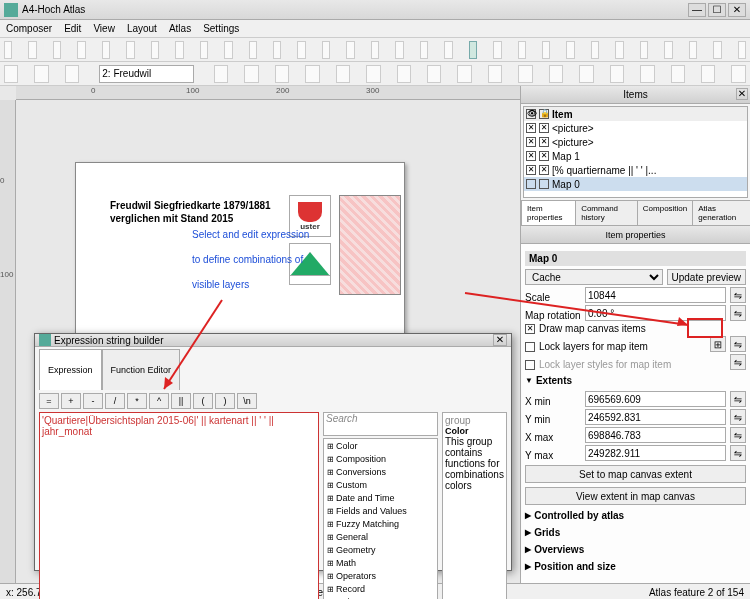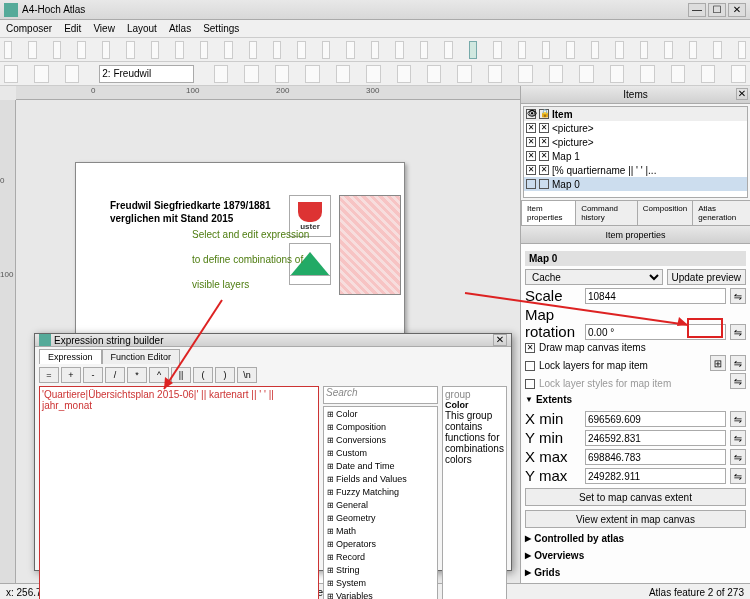--- a/index.html
+++ b/index.html
@@ -37,45 +37,45 @@
 .items-list .hdr { background:#eee; font-weight:bold; }
 .chk { width:10px; height:10px; border:1px solid #555; display:inline-block; text-align:center; line-height:8px; font-size:8px; }
 .tabs { display:flex; border-bottom:1px solid #aaa; background:#eee; }
 .tabs .tab { padding:3px 5px; border:1px solid #aaa; border-bottom:none; background:#eee; margin-right:-1px; font-size:8px; }
 .tabs .tab.on { background:#fff; }
 .props { flex:1; overflow:auto; padding:4px; background:#fdfdfd; }
 .sect-hdr { font-weight:bold; padding:3px 0; display:flex; align-items:center; gap:3px; }
 .sect-hdr::before { content:"▼"; font-size:8px; }
 .sect-hdr.col::before { content:"▶"; }
 .prop-row { display:flex; align-items:flex-end; margin:2px 0; gap:4px; }
-.prop-row label { width:56px; font-size:15px; }
+.prop-row label { width:56px; font-size:10px; }
 .prop-row input, .prop-row select { flex:1; height:16px; border:1px solid #aaa; padding:0 2px; }
 .prop-btn { width:16px; height:16px; border:1px solid #aaa; background:#eee; }
 .wide-btn { width:100%; height:18px; border:1px solid #aaa; background:#eee; margin:2px 0; }
 .subhdr { background:#e0e0e0; padding:2px 4px; margin:3px 0; font-weight:bold; }
 .statusbar { height:18px; background:#f0f0f0; border-top:1px solid #aaa; display:flex; align-items:center; padding:0 6px; gap:18px; font-size:9px; }
 .statusbar .right { margin-left:auto; }
 
 .dialog { position:absolute; left:34px; top:333px; width:478px; height:238px; background:#f5f5f5; border:1px solid #666; box-shadow:2px 2px 8px rgba(0,0,0,.4); display:flex; flex-direction:column; z-index:10; }
 .dlg-title { height:18px; background:linear-gradient(#e8e8e8,#d0d0d0); display:flex; align-items:center; padding:0 4px; border-bottom:1px solid #aaa; }
 .dlg-tabs { display:flex; padding:2px 4px 0; }
-.dlg-tabs .t { padding:2px 8px; border:1px solid #aaa; border-bottom:none; background:#eee; font-size:9px; }
+.dlg-tabs .t { padding:15px 8px; border:1px solid #aaa; border-bottom:none; background:#eee; font-size:9px; }
 .dlg-tabs .t.on { background:#fff; }
 .dlg-ops { display:flex; gap:2px; padding:3px 4px; }
 .dlg-ops button { width:20px; height:16px; border:1px solid #aaa; background:#eee; font-size:9px; }
 .dlg-body { flex:1; display:flex; padding:0 4px; gap:4px; }
 .expr-box { flex:1; background:#fff; border:1px solid #aaa; padding:2px; font-family:monospace; font-size:10px; position:relative; border:1px solid #c33; }
 .mid-col { width:115px; display:flex; flex-direction:column; }
-.search-box { height:18px; border:1px solid #aaa; background:#fff; margin-bottom:2px; color:#888; padding:0 2px; font-style:italic; }
+.search-box { height:24px; border:1px solid #aaa; background:#fff; margin-bottom:2px; color:#888; padding:0 2px; font-style:italic; }
 .tree { flex:1; background:#fff; border:1px solid #aaa; overflow:auto; padding:1px; }
 .tree div { padding:0 2px; font-size:9px; line-height:12px; }
 .tree div::before { content:"⊞ "; font-size:8px; }
 .help-box { width:65px; background:#fff; border:1px solid #aaa; padding:2px; font-size:8px; }
 .help-box b { font-size:9px; }
-.anno { position:absolute; left:192px; top:219px; font-size:20px; color:#4d7c0f; font-weight:400; line-height:1.25; z-index:20; pointer-events:none; font-family:Arial,sans-serif; }
+.anno { position:absolute; left:192px; top:219px; font-size:20px; color:#1d4ed8; font-weight:400; line-height:1.25; z-index:20; pointer-events:none; font-family:Arial,sans-serif; }
 svg.arrow { position:absolute; z-index:21; pointer-events:none; }
 .red-rect { position:absolute; border:2px solid #d22; pointer-events:none; z-index:15; }
 </style>
 </head>
 <body>
 
 <div class="titlebar">
   <span class="icon"></span>
   <span>A4-Hoch Atlas</span>
   <div class="window-btns">
@@ -277,35 +277,35 @@
         </div>
       <div class="prop-row">
           <label>Y max</label>
           <input value="249282.911" style="">
           <button class="prop-btn">⇋</button>
         </div>
       <button class="wide-btn">Set to map canvas extent</button>
       <button class="wide-btn">View extent in map canvas</button>
 
       <div class="sect-hdr col">Controlled by atlas</div>
+      <div class="sect-hdr col">Grids</div>
       <div class="sect-hdr col">Overviews</div>
-      <div class="sect-hdr col">Grids</div>
       <div class="sect-hdr col">Position and size</div>
       
     </div>
   </div>
 </div>
 
 <div class="statusbar">
   <span>x: 256.766 mm</span>
   <span>y: 100.506 mm</span>
   <span>page: 1</span>
   <span>69.8 %</span>
   <span>1 item selected</span>
-  <span class="right">Atlas feature 2 of 273</span>
+  <span class="right">Atlas feature 2 of 154</span>
 </div>
 
 <div class="anno">
   <span style="white-space:pre-line">Select and edit expression
 to define combinations of
 visible layers</span>
 </div>
 <svg class="arrow" style="left:370px;top:275px" width="330" height="60">
     <line x1="95" y1="18" x2="318" y2="50" stroke="#d22" stroke-width="2"></line>
     <polygon points="318,50 309,42 307,51" fill="#d22"></polygon>

